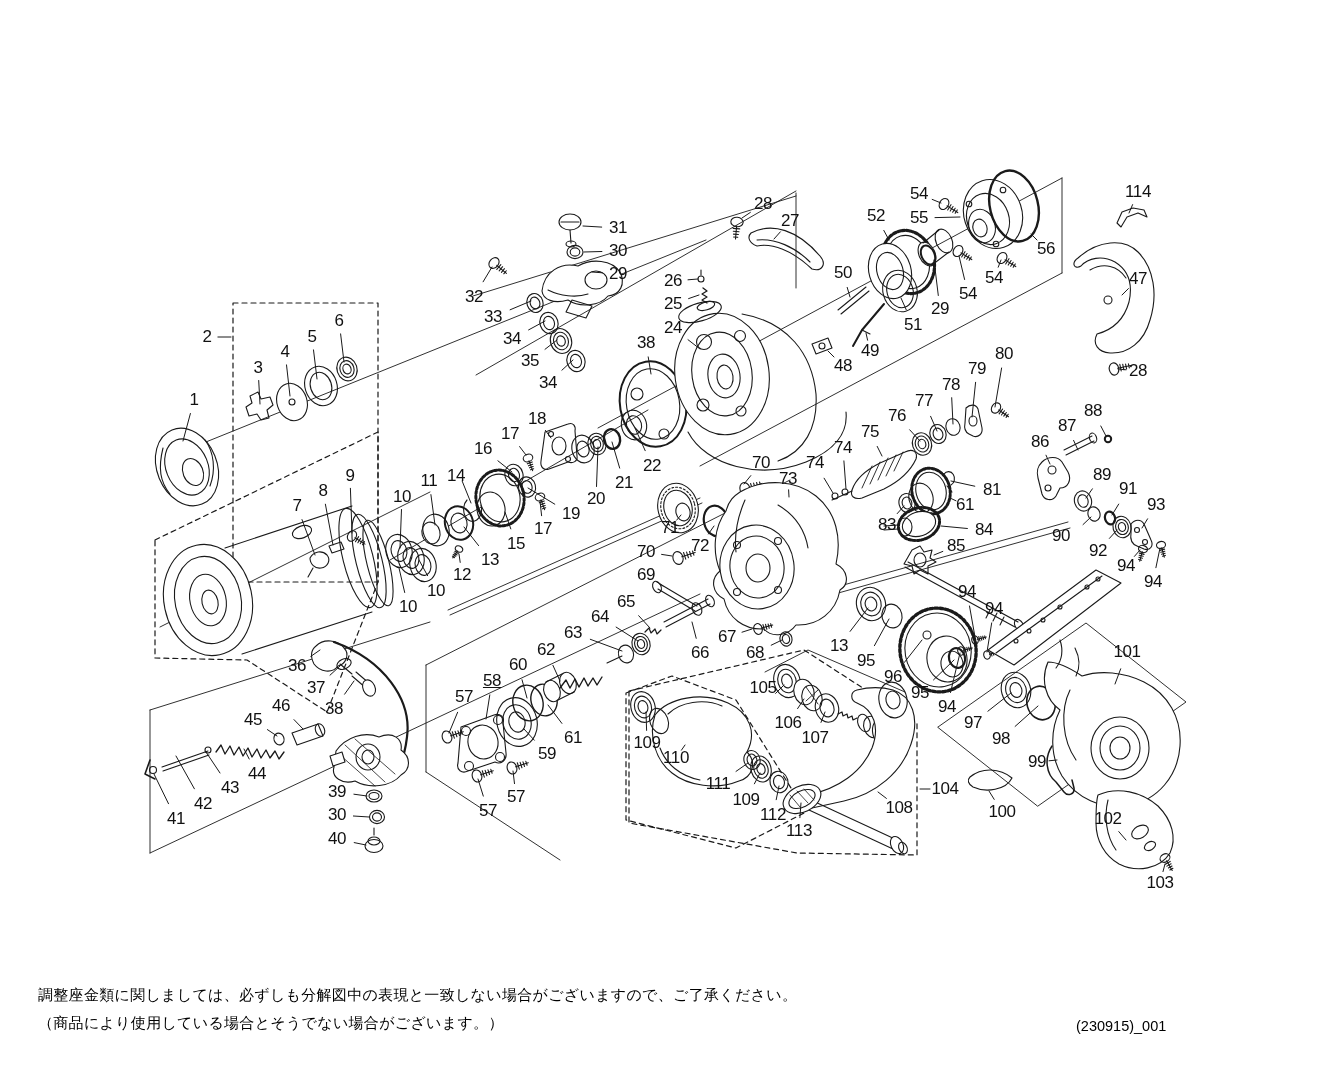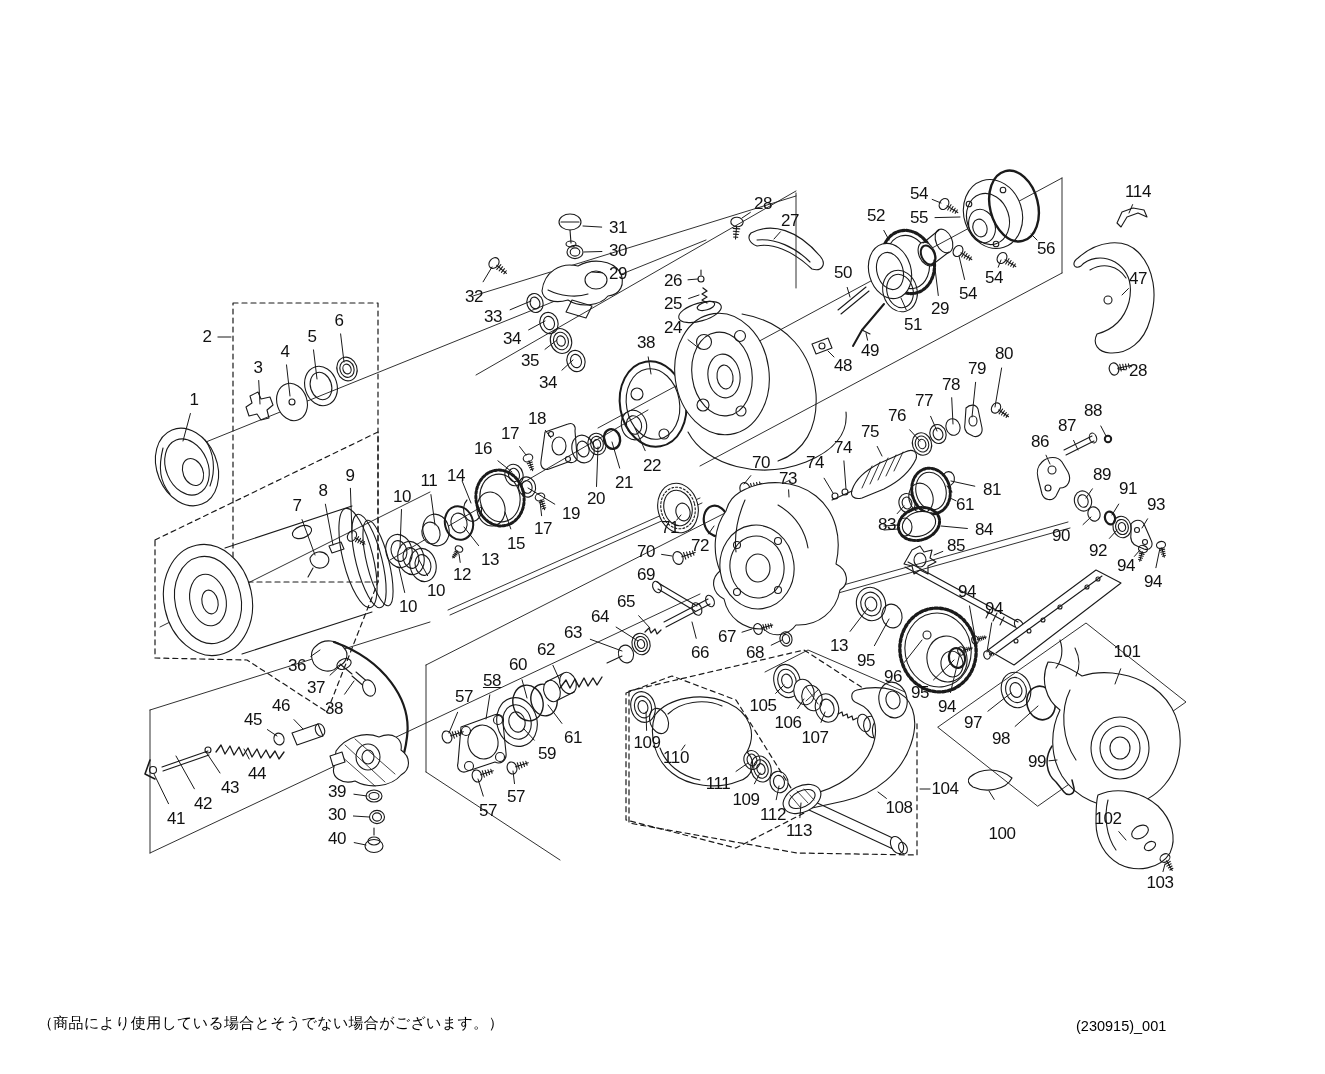--- a/index.html
+++ b/index.html
@@ -647,34 +647,35 @@
       <div class="plabel" style="left: 1153px; top: 582px;">94</div>
       <div class="plabel" style="left: 967px; top: 592px;">94</div>
       <div class="plabel" style="left: 994px; top: 609px;">94</div>
       <div class="plabel" style="left: 947px; top: 707px;">94</div>
       <div class="plabel" style="left: 866px; top: 661px;">95</div>
       <div class="plabel" style="left: 920px; top: 693px;">95</div>
       <div class="plabel" style="left: 893px; top: 677px;">96</div>
       <div class="plabel" style="left: 973px; top: 723px;">97</div>
       <div class="plabel" style="left: 1001px; top: 739px;">98</div>
       <div class="plabel" style="left: 1037px; top: 762px;">99</div>
-      <div class="plabel" style="left: 1002px; top: 812px; margin-top: 22px;">100</div>
+      <div class="plabel" style="left: 1002px; top: 812px;">100</div>
       <div class="plabel" style="left: 1127px; top: 652px;">101</div>
       <div class="plabel" style="left: 1108px; top: 819px;">102</div>
       <div class="plabel" style="left: 1160px; top: 883px;">103</div>
       <div class="plabel" style="left: 945px; top: 789px;">104</div>
-      <div class="plabel" style="left: 763px; top: 706px;">105</div>
+      <div class="plabel" style="left: 763px; top: 688px;">105</div>
       <div class="plabel" style="left: 788px; top: 723px;">106</div>
       <div class="plabel" style="left: 815px; top: 738px;">107</div>
       <div class="plabel" style="left: 899px; top: 808px;">108</div>
       <div class="plabel" style="left: 647px; top: 743px;">109</div>
       <div class="plabel" style="left: 746px; top: 800px;">109</div>
       <div class="plabel" style="left: 676px; top: 758px;">110</div>
       <div class="plabel" style="left: 718px; top: 784px;">111</div>
       <div class="plabel" style="left: 773px; top: 815px;">112</div>
       <div class="plabel" style="left: 799px; top: 831px;">113</div>
       <div class="plabel" style="left: 1138px; top: 192px;">114</div>
       <div class="plabel" style="left: 839px; top: 646px;">13</div>
     </div>
 
+<div class="footnote" id="fn1">調整座金類に関しましては、必ずしも分解図中の表現と一致しない場合がございますので、ご了承ください。</div>
 <div class="footnote" id="fn2">（商品により使用している場合とそうでない場合がございます。）</div>
 <div id="docnum">(230915)_001</div>
 </div>
 
 </body></html>

